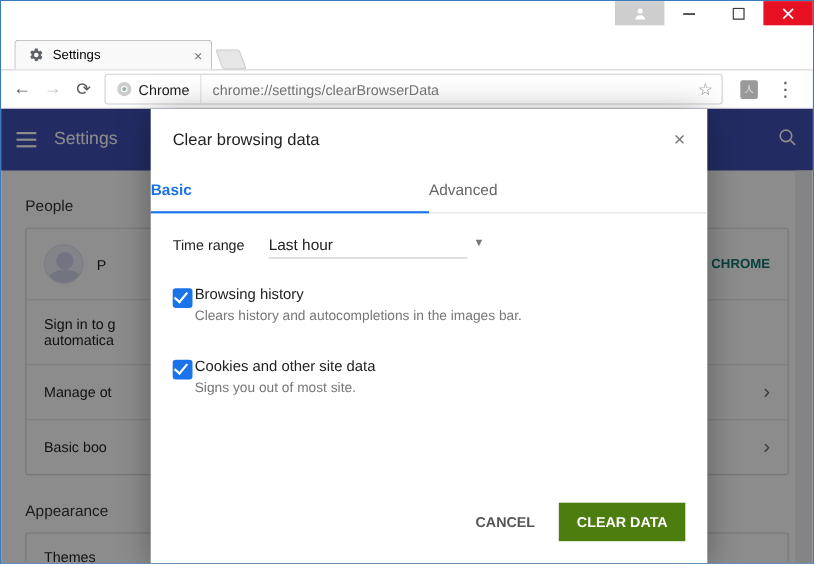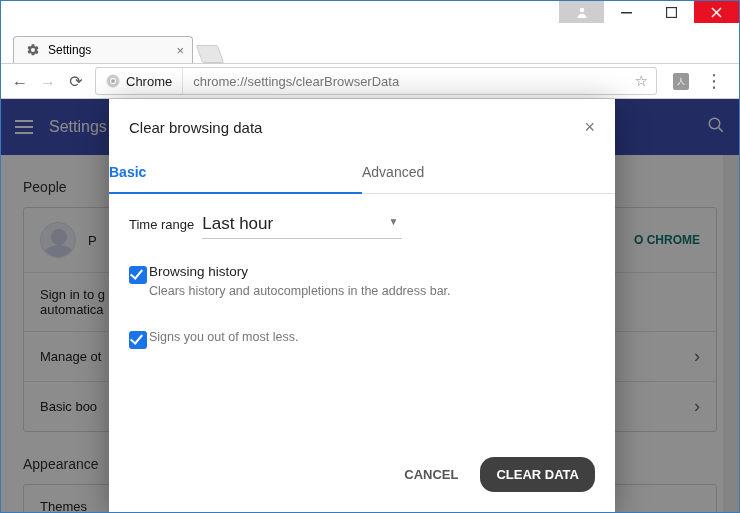--- a/index.html
+++ b/index.html
@@ -32,40 +32,40 @@
 .section-h { font-size:14px; color:#333; margin:6px 0 12px; }
 .card { border:1px solid #d9d9d9; border-radius:3px; }
 .row { display:flex; align-items:center; padding:14px 16px; font-size:13px; color:#222; border-top:1px solid #e6e6e6; position:relative; }
 .row:first-child { border-top:none; }
 .row .chev { margin-left:auto; font-size:18px; color:#666; }
 .avatar { width:36px; height:36px; border-radius:50%; background:#eef0f7; border:1px solid #dfe3ee; margin-right:12px; position:relative; overflow:hidden; }
 .avatar::before { content:""; position:absolute; width:16px; height:16px; background:#cfd6eb; border-radius:50%; top:6px; left:10px; }
 .avatar::after { content:""; position:absolute; width:30px; height:18px; background:#cfd6eb; border-radius:50% 50% 0 0; bottom:-6px; left:3px; }
 .chrome-btn { color:#0f766e; font-weight:600; font-size:12px; margin-left:auto; }
 .scroll { position:absolute; right:0; top:56px; width:16px; bottom:0; background:#f0f0f0; }
-.dialog { position:absolute; left:108px; top:0; width:506px; height:100%; background:#fff; box-shadow:0 4px 30px rgba(0,0,0,.35); display:flex; flex-direction:column; z-index:5; }
+.dialog { position:absolute; left:136px; top:0; width:506px; height:100%; background:#fff; box-shadow:0 4px 30px rgba(0,0,0,.35); display:flex; flex-direction:column; z-index:5; }
 .dlg-head { display:flex; align-items:center; padding:18px 20px 4px; }
 .dlg-title { font-size:15px; color:#222; }
 .dlg-x { margin-left:auto; color:#777; font-size:18px; }
 .dlg-tabs { display:flex; margin-top:10px; }
 .dlg-tab { flex:1; text-align:left; padding:12px 0; font-size:14px; color:#666; border-bottom:1px solid #e0e0e0; }
 .dlg-tab.active { color:#1a73e8; font-weight:600; border-bottom:2px solid #1a73e8; }
 .dlg-body { padding:16px 20px 10px; overflow:auto; flex:1; }
-.tr-row { display:flex; align-items:center; gap:8px; font-size:13px; color:#222; padding-bottom:10px; border-bottom:1px solid transparent; }
-.tr-select { flex:1; max-width:200px; border:none; border-bottom:1px solid #c7c7c7; padding:4px 0; font-size:17px; color:#222; background:transparent; }
+.tr-row { display:flex; align-items:center; gap:22px; font-size:13px; color:#222; padding-bottom:10px; border-bottom:1px solid transparent; }
+.tr-select { flex:1; max-width:200px; border:none; border-bottom:1px solid #c7c7c7; padding:4px 0; font-size:14px; color:#222; background:transparent; }
 .tr-wrap { position:relative; display:inline-block; max-width:200px; flex:1; }
 .tr-caret { position:absolute; right:4px; top:6px; font-size:10px; color:#777; pointer-events:none; }
 .opt { display:flex; gap:2px; padding:14px 0; }
 .cb { position:relative; width:18px; height:18px; border-radius:3px; background:#1a73e8; flex:none; margin-top:2px; }
 .cb::after { content:""; position:absolute; left:4px; top:1px; width:5px; height:10px; border:solid #fff; border-width:0 2px 2px 0; transform:rotate(40deg); }
 .opt-txt .t1 { font-size:13.5px; color:#222; margin-bottom:4px; }
 .opt-txt .t2 { font-size:12.5px; color:#777; line-height:1.4; }
 .dlg-foot { padding:14px 20px 20px; display:flex; justify-content:flex-end; align-items:center; gap:10px; }
 .btn-cancel { color:#555; font-size:13px; font-weight:600; padding:10px 12px; }
-.btn-primary { background:#404040; color:#fff; font-size:13px; font-weight:600; padding:10px 16px; border-radius:14px; }
+.btn-primary { background:#4d7c0f; color:#fff; font-size:13px; font-weight:600; padding:10px 16px; border-radius:0; }
 svg.gear { fill:#5f6368; }
 </style>
 </head>
 <body>
 
 <div class="win-bar">
   <div class="win-btn win-user">
       <svg width="12" height="12" viewBox="0 0 12 12">
         <circle cx="6" cy="4" r="2.3" fill="#fff"></circle>
         <path d="M1.5 12c0-2.6 2-4.2 4.5-4.2s4.5 1.6 4.5 4.2" fill="#fff"></path>
@@ -181,27 +181,28 @@
         <span class="tr-wrap">
           <input class="tr-select" readonly="" value="Last hour" style="">
           <span class="tr-caret">▼</span>
         </span>
       </div>
 
       <div class="opt">
         <div class="cb"></div>
         <div class="opt-txt">
           <div class="t1">Browsing history</div>
-          <div class="t2">Clears history and autocompletions in the address bar.</div>
+          <div class="t2">Clears history and autocompletions in the images bar.</div>
         </div>
       </div>
       <div class="opt">
         <div class="cb"></div>
         <div class="opt-txt">
-          <div class="t2">Signs you out of most less.</div>
+          <div class="t1">Cookies and other site data</div>
+          <div class="t2">Signs you out of most site.</div>
         </div>
       </div>
     </div>
     <div class="dlg-foot">
       <div class="btn-cancel">CANCEL</div>
       <div class="btn-primary">CLEAR DATA</div>
     </div>
   </div>
 </div>
 

